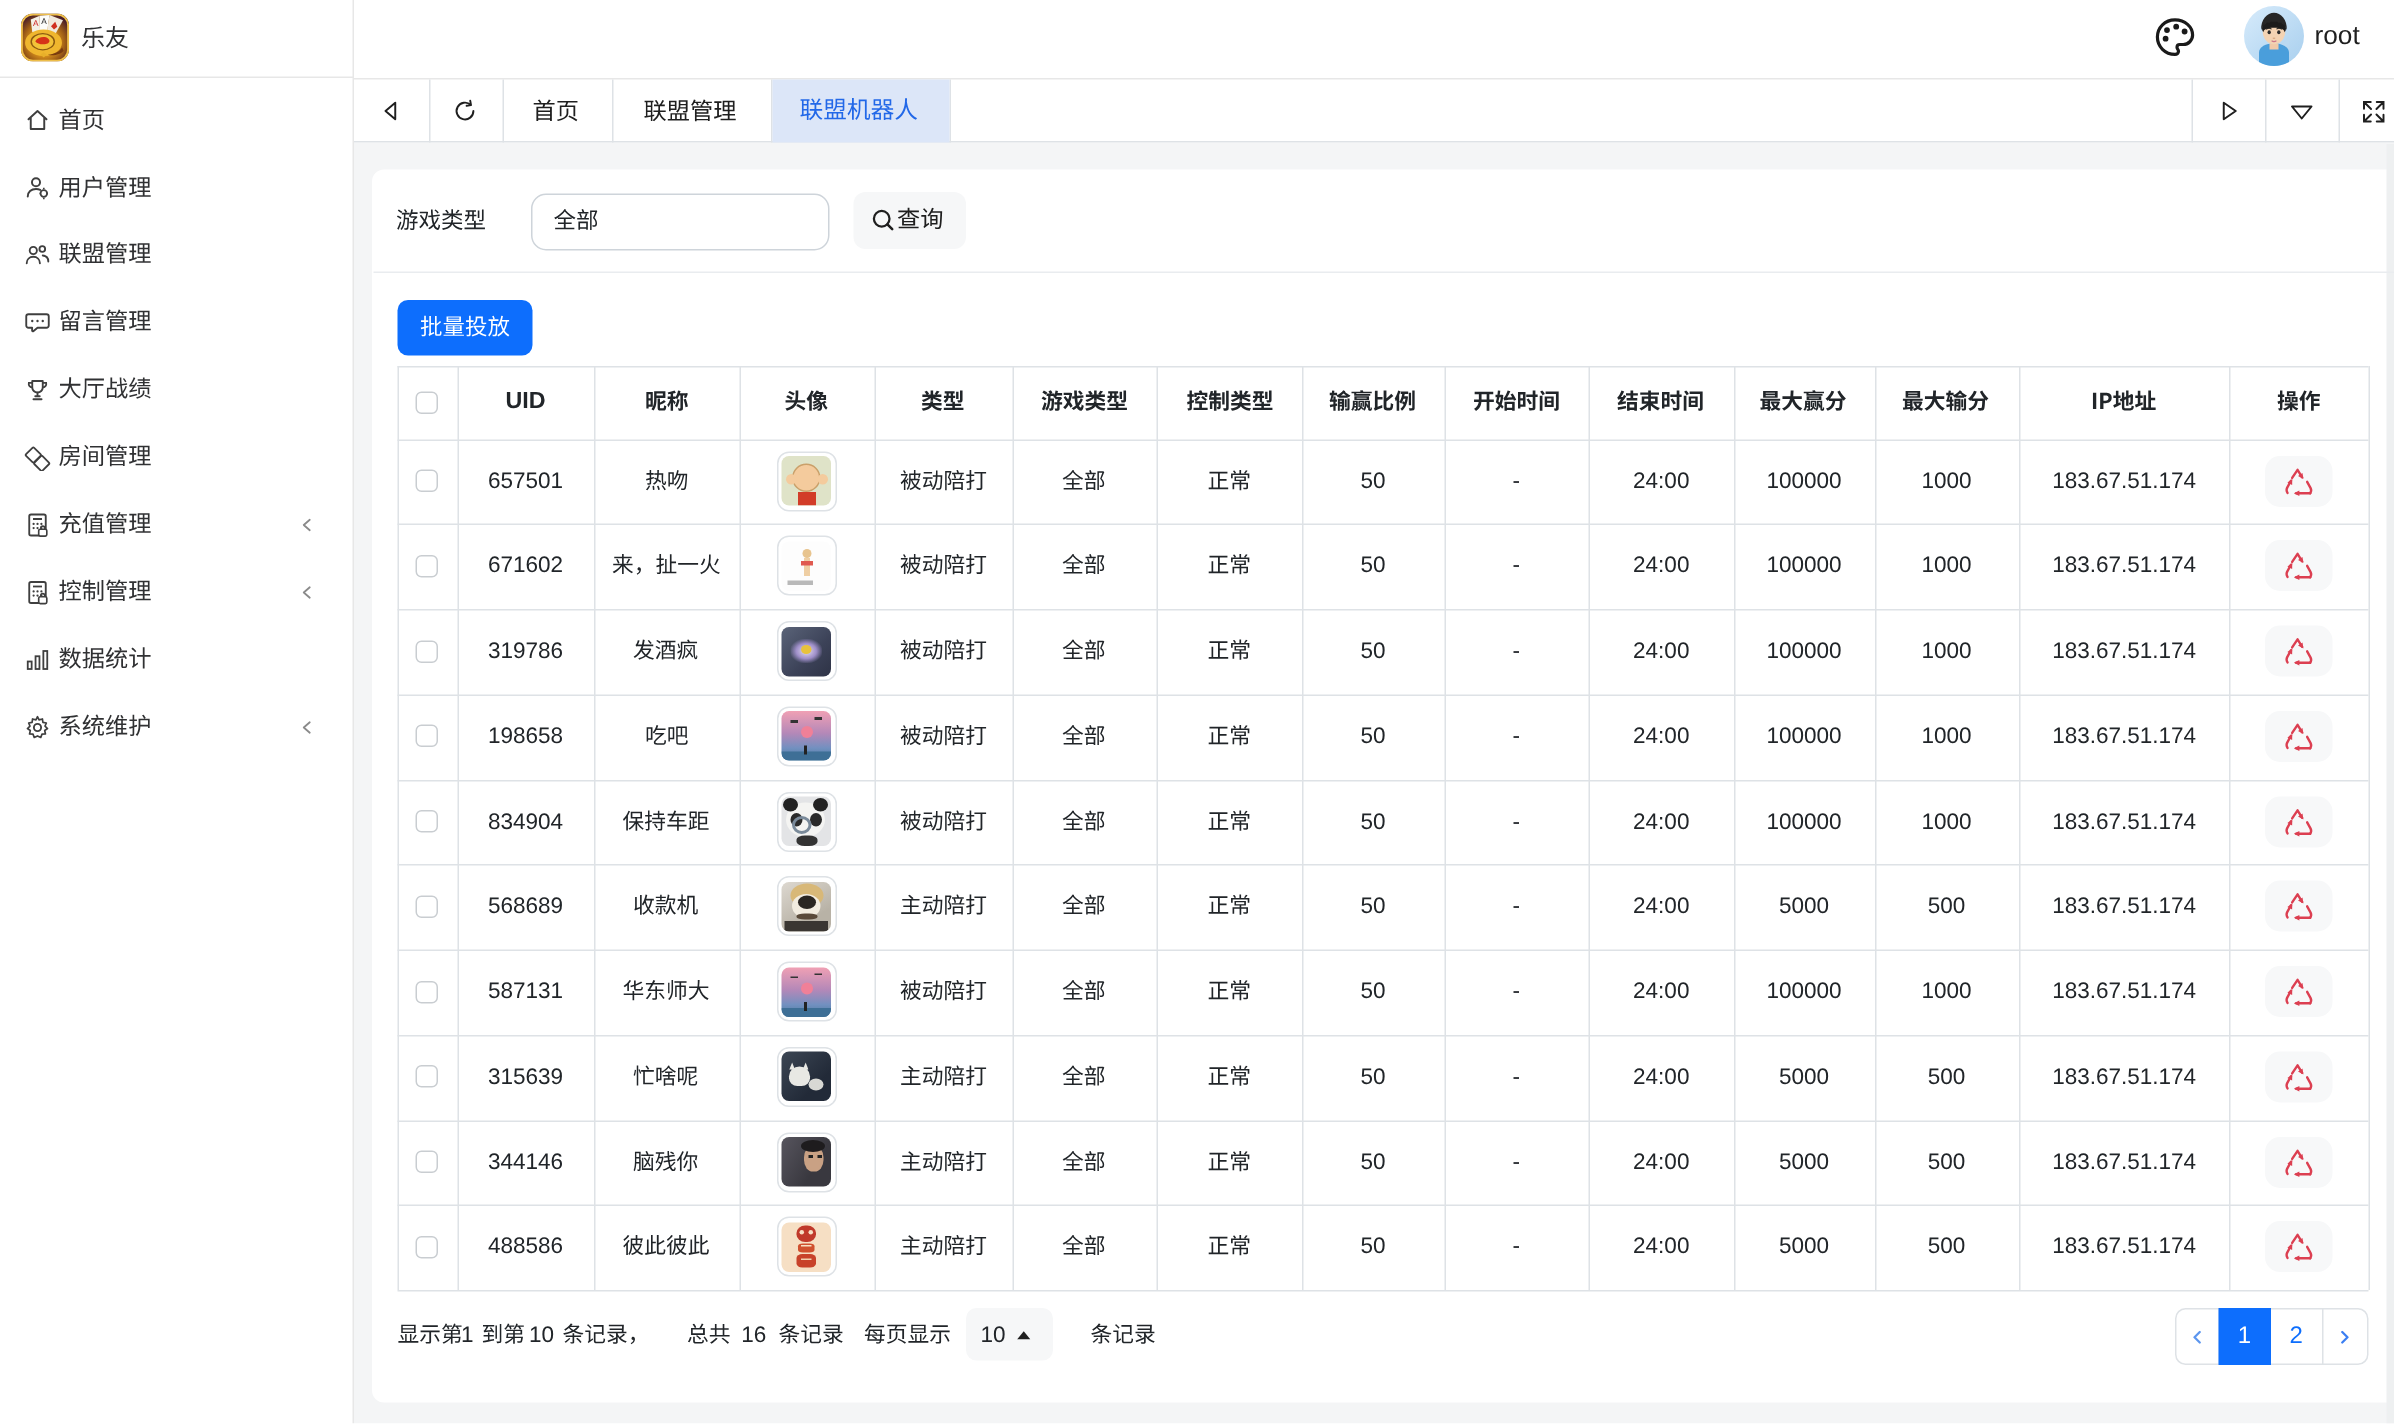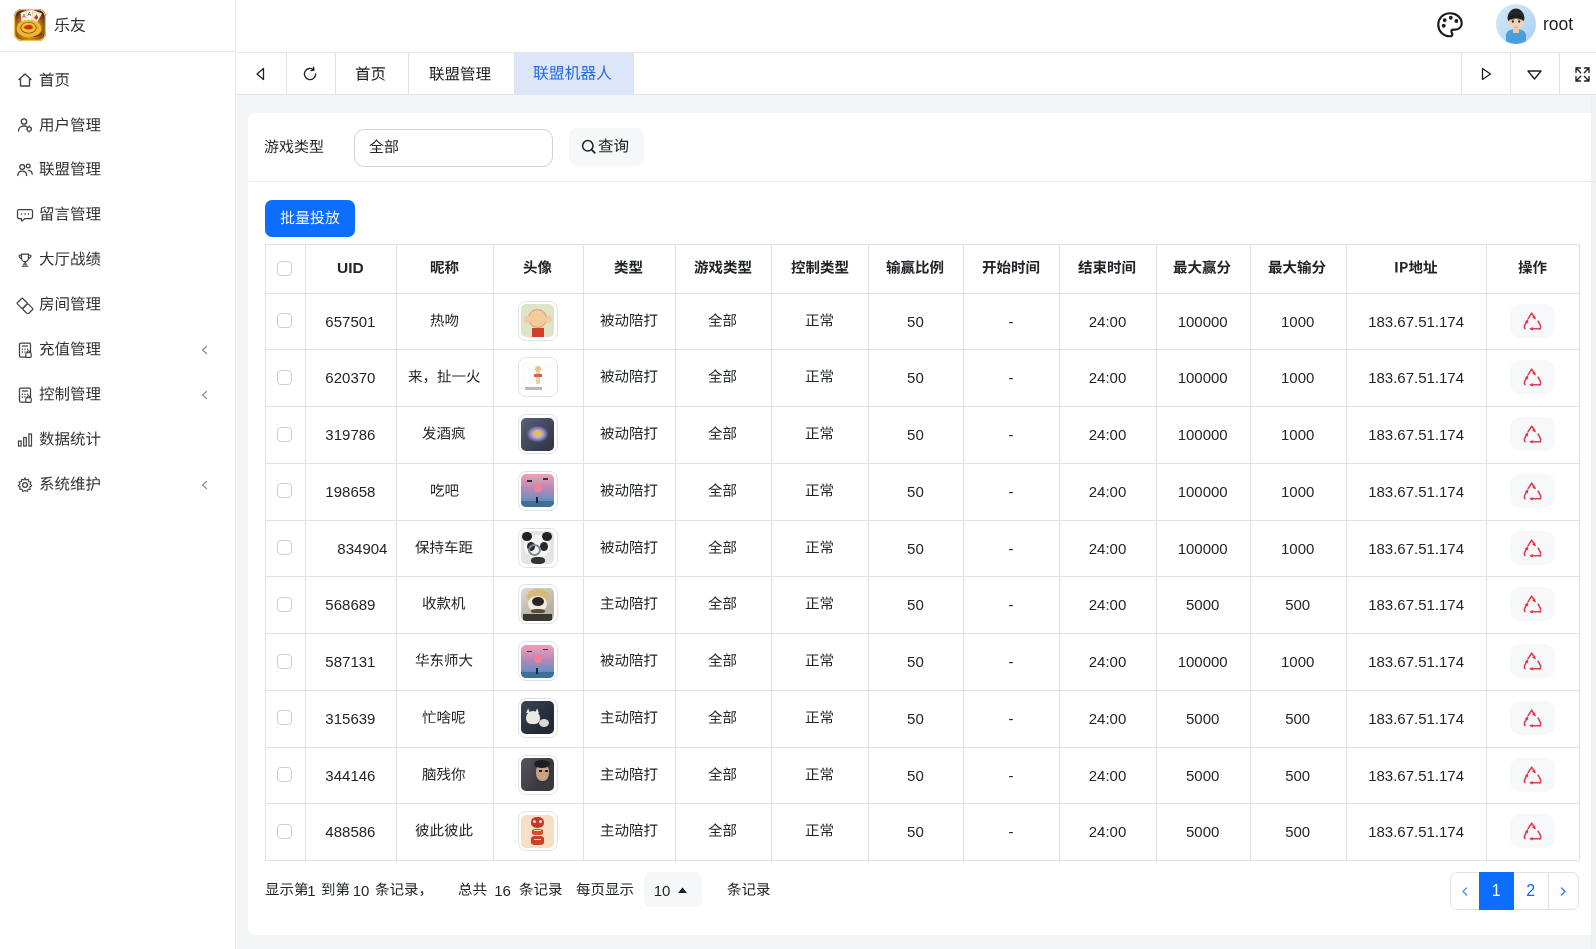--- a/index.html
+++ b/index.html
@@ -326,21 +326,21 @@
         <path d="M6.1 7.6L9.7 2.2l3.1 5"></path>
         <path d="M3.0 17.6q-1.1-1.7-0.2-3.5l2.5-4.6"></path>
         <path d="M18.1 17.8q1.2-1.6 0.3-3.4l-2.3-4.2"></path>
         <path d="M18.1 17.8H8.8"></path>
       </g>
       <polygon points="13.6 8.4 10.0 6.4 13.0 4.3" fill="#dc3f51"></polygon>
       <polygon points="6.2 8.3 6.1 12.4 2.9 10.7" fill="#dc3f51"></polygon>
       <polygon points="7.2 17.8 10.9 16.0 10.9 19.6" fill="#dc3f51"></polygon>
     </svg>
 <div style="position:absolute;left:277.3px;top:369.8px;width:15.0px;height:15.0px;background:#fff;border:1px solid #c9cdd1;border-radius:4px;"></div>
-<div style="position:absolute;left:350.4px;top:377.3px;transform:translate(-50%,-50%);white-space:nowrap;font-family:'Liberation Sans',sans-serif;font-size:15px;font-weight:normal;color:#212529;">620370</div>
+<div style="position:absolute;left:350.4px;top:377.3px;transform:translate(-50%,-50%);white-space:nowrap;font-family:'Liberation Sans',sans-serif;font-size:15px;font-weight:normal;color:#212529;">671602</div>
 <div style="position:absolute;left:407.9px;top:369.3px;"><svg width="73.0" height="16.0" viewBox="0 0 73.0 16.0">
         <path fill="#212529" d="M11 3.5C10.6 4.4 10 5.6 9.5 6.4L10.4 6.7C10.9 6 11.6 4.8 12.1 3.8ZM2.7 3.9C3.2 4.8 3.8 5.9 4 6.7L5 6.3C4.8 5.5 4.2 4.4 3.7 3.6ZM6.7 0.4V2.2H1.5V3.2H6.7V6.9H0.8V7.9H5.9C4.6 9.7 2.5 11.4 0.5 12.2C0.8 12.4 1.1 12.9 1.3 13.1C3.2 12.2 5.3 10.4 6.7 8.5V13.7H7.8V8.5C9.2 10.4 11.3 12.2 13.3 13.2C13.4 12.9 13.8 12.5 14 12.3C12.1 11.4 9.9 9.7 8.6 7.9H13.7V6.9H7.8V3.2H13.1V2.2H7.8V0.4Z M16.8 14.2C18.3 13.6 19.3 12.4 19.3 10.9C19.3 9.8 18.9 9.2 18.1 9.2C17.5 9.2 17 9.6 17 10.2C17 10.9 17.4 11.3 18 11.3L18.3 11.2C18.2 12.2 17.6 12.9 16.5 13.4Z M35.4 3.6V12.2H33.6V13.2H42.9V12.2H39.7V6.5H42.7V5.4H39.7V0.5H38.6V12.2H36.4V3.6ZM31.6 0.4V3.3H29.7V4.4H31.6V7.5C30.8 7.8 30.1 7.9 29.5 8.1L29.8 9.1L31.6 8.6V12.4C31.6 12.7 31.5 12.7 31.3 12.7C31.1 12.7 30.5 12.7 29.8 12.7C30 13 30.1 13.5 30.2 13.7C31.2 13.7 31.8 13.7 32.1 13.5C32.5 13.4 32.7 13.1 32.7 12.4V8.3L34.6 7.7L34.5 6.7L32.7 7.2V4.4H34.5V3.3H32.7V0.4Z M44.1 6.4V7.5H57.4V6.4Z M61.1 3.3C60.7 4.7 60.1 6.4 59.2 7.4L60.2 7.9C61.2 6.9 61.8 5.1 62.1 3.7ZM70.1 3.3C69.6 4.6 68.8 6.4 68.1 7.5L69 7.9C69.7 6.8 70.6 5.2 71.2 3.8ZM65.6 6.1 65.5 6.1C65.8 4.3 65.8 2.4 65.8 0.6H64.7C64.6 5.7 64.8 10.7 58.7 12.9C59 13.1 59.3 13.5 59.5 13.8C62.8 12.5 64.4 10.4 65.1 7.9C66.2 10.9 68.1 12.8 71.2 13.7C71.4 13.4 71.7 12.9 71.9 12.7C68.4 11.8 66.5 9.5 65.6 6.1Z"></path>
       </svg></div>
 <div style="position:absolute;left:517.6px;top:357.3px;width:40.0px;height:40.0px;background:#fff;border:1px solid #dee2e6;border-radius:8px;"></div>
 <div style="position:absolute;left:521.1px;top:360.8px;width:33px;height:33px;border-radius:5px;overflow:hidden;background:#fdfdfd;">
       <div style="position:absolute;left:14px;top:5px;width:6px;height:6px;border-radius:50%;background:#e8c48e;"></div>
       <div style="position:absolute;left:15px;top:11px;width:4px;height:12px;background:#efcfa4;"></div>
       <div style="position:absolute;left:13px;top:13px;width:8px;height:3px;background:#e05a50;"></div>
       <div style="position:absolute;left:4px;top:26px;width:17px;height:3px;background:#b9b9b9;"></div>
     </div>
@@ -442,21 +442,21 @@
         <path d="M6.1 7.6L9.7 2.2l3.1 5"></path>
         <path d="M3.0 17.6q-1.1-1.7-0.2-3.5l2.5-4.6"></path>
         <path d="M18.1 17.8q1.2-1.6 0.3-3.4l-2.3-4.2"></path>
         <path d="M18.1 17.8H8.8"></path>
       </g>
       <polygon points="13.6 8.4 10.0 6.4 13.0 4.3" fill="#dc3f51"></polygon>
       <polygon points="6.2 8.3 6.1 12.4 2.9 10.7" fill="#dc3f51"></polygon>
       <polygon points="7.2 17.8 10.9 16.0 10.9 19.6" fill="#dc3f51"></polygon>
     </svg>
 <div style="position:absolute;left:277.3px;top:540.1px;width:15.0px;height:15.0px;background:#fff;border:1px solid #c9cdd1;border-radius:4px;"></div>
-<div style="position:absolute;left:350.4px;top:547.6px;transform:translate(-50%,-50%);white-space:nowrap;font-family:'Liberation Sans',sans-serif;font-size:15px;font-weight:normal;color:#212529;margin-left:12px;">834904</div>
+<div style="position:absolute;left:350.4px;top:547.6px;transform:translate(-50%,-50%);white-space:nowrap;font-family:'Liberation Sans',sans-serif;font-size:15px;font-weight:normal;color:#212529;">834904</div>
 <div style="position:absolute;left:415.2px;top:539.6px;"><svg width="58.5" height="16.0" viewBox="0 0 58.5 16.0">
         <path fill="#212529" d="M6.6 2.1H11.9V4.7H6.6ZM5.5 1.1V5.7H8.7V7.5H4.4V8.5H8C7 10.1 5.5 11.5 4 12.3C4.3 12.5 4.6 12.9 4.8 13.1C6.2 12.3 7.7 10.8 8.7 9.2V13.8H9.8V9.2C10.7 10.8 12.1 12.3 13.5 13.2C13.6 12.9 14 12.5 14.2 12.3C12.8 11.5 11.3 10.1 10.4 8.5H13.8V7.5H9.8V5.7H13V1.1ZM4 0.5C3.2 2.7 1.8 4.8 0.3 6.2C0.5 6.5 0.8 7 0.9 7.3C1.5 6.7 2 6.1 2.5 5.4V13.7H3.6V3.8C4.1 2.8 4.6 1.8 5 0.8Z M21 9.6C21.6 10.4 22.3 11.5 22.6 12.2L23.5 11.7C23.2 11 22.5 9.9 21.8 9.2ZM23.6 0.5V2.3H20.5V3.3H23.6V5.1H19.7V6.1H25.5V7.8H19.9V8.8H25.5V12.4C25.5 12.6 25.4 12.7 25.2 12.7C25 12.7 24.2 12.7 23.4 12.7C23.6 13 23.7 13.4 23.8 13.7C24.8 13.7 25.5 13.7 26 13.6C26.4 13.4 26.5 13.1 26.5 12.4V8.8H28.3V7.8H26.5V6.1H28.4V5.1H24.6V3.3H27.7V2.3H24.6V0.5ZM17 0.4V3.3H15.1V4.4H17V7.5C16.2 7.8 15.5 8 14.9 8.1L15.2 9.2L17 8.6V12.4C17 12.7 16.9 12.7 16.7 12.7C16.6 12.7 16 12.7 15.4 12.7C15.5 13 15.6 13.5 15.7 13.7C16.6 13.7 17.2 13.7 17.5 13.5C17.9 13.3 18 13 18 12.5V8.3L19.6 7.8L19.4 6.8L18 7.2V4.4H19.5V3.3H18V0.4Z M31.4 7.9C31.6 7.8 32.1 7.7 33 7.7H36.4V9.9H29.9V11H36.4V13.8H37.5V11H42.7V9.9H37.5V7.7H41.4V6.7H37.5V4.5H36.4V6.7H32.6C33.2 5.8 33.9 4.7 34.5 3.6H42.4V2.5H35C35.3 1.9 35.5 1.3 35.8 0.7L34.6 0.3C34.3 1.1 34 1.8 33.7 2.5H30.1V3.6H33.2C32.7 4.6 32.3 5.3 32 5.7C31.6 6.3 31.3 6.7 31 6.8C31.2 7.1 31.4 7.7 31.4 7.9Z M45.7 2H48.5V4.5H45.7ZM51.5 5.5H55.3V8.5H51.5ZM57.2 1.2H50.4V13.2H57.4V12.1H51.5V9.5H56.4V4.5H51.5V2.2H57.2ZM44 12.1 44.3 13.1C45.8 12.7 47.9 12.1 49.8 11.5L49.7 10.6L47.8 11.1V8.5H49.7V7.6H47.8V5.5H49.5V1H44.7V5.5H46.8V11.4L45.7 11.7V6.9H44.8V11.9Z"></path>
       </svg></div>
 <div style="position:absolute;left:517.6px;top:527.6px;width:40.0px;height:40.0px;background:#fff;border:1px solid #dee2e6;border-radius:8px;"></div>
 <div style="position:absolute;left:521.1px;top:531.1px;width:33px;height:33px;border-radius:5px;overflow:hidden;background:#e3e4e6;">
       <div style="position:absolute;left:3px;top:4px;width:26px;height:23px;border-radius:50%;background:#f4f4f2;"></div>
       <div style="position:absolute;left:1px;top:1px;width:10px;height:9px;border-radius:50%;background:#222;"></div>
       <div style="position:absolute;left:21px;top:1px;width:10px;height:9px;border-radius:50%;background:#222;"></div>
       <div style="position:absolute;left:6px;top:11px;width:8px;height:9px;border-radius:50%;background:#2a2a2a;"></div>
       <div style="position:absolute;left:19px;top:11px;width:8px;height:9px;border-radius:50%;background:#2a2a2a;"></div>

